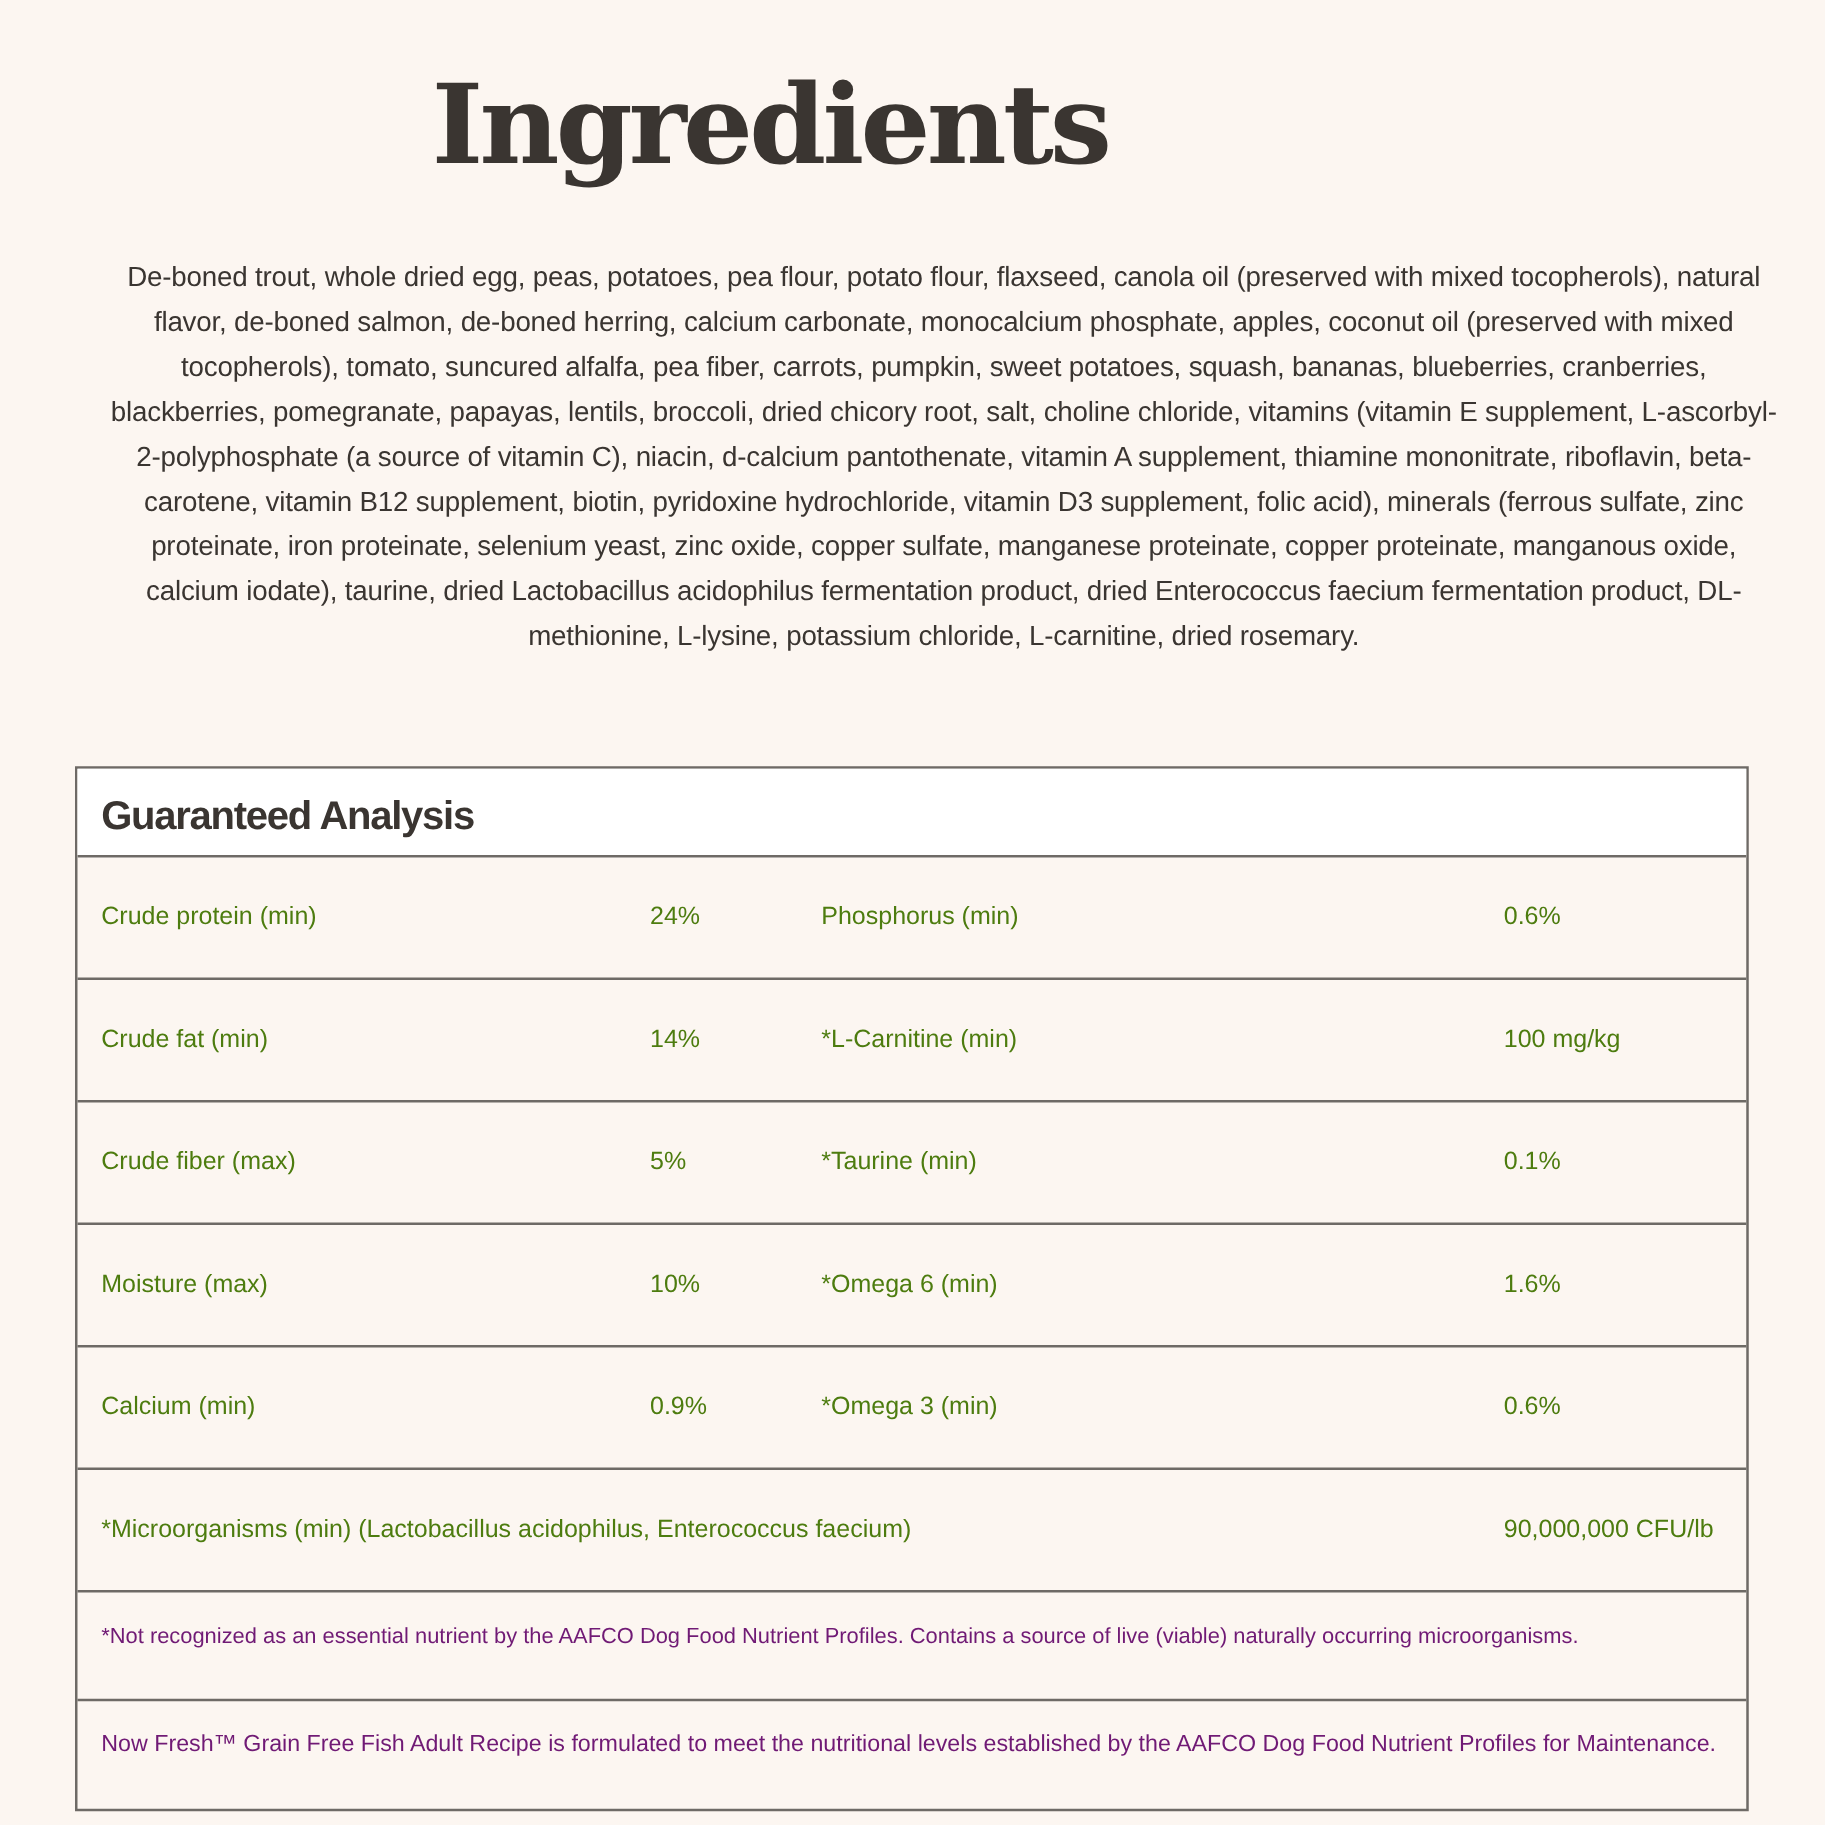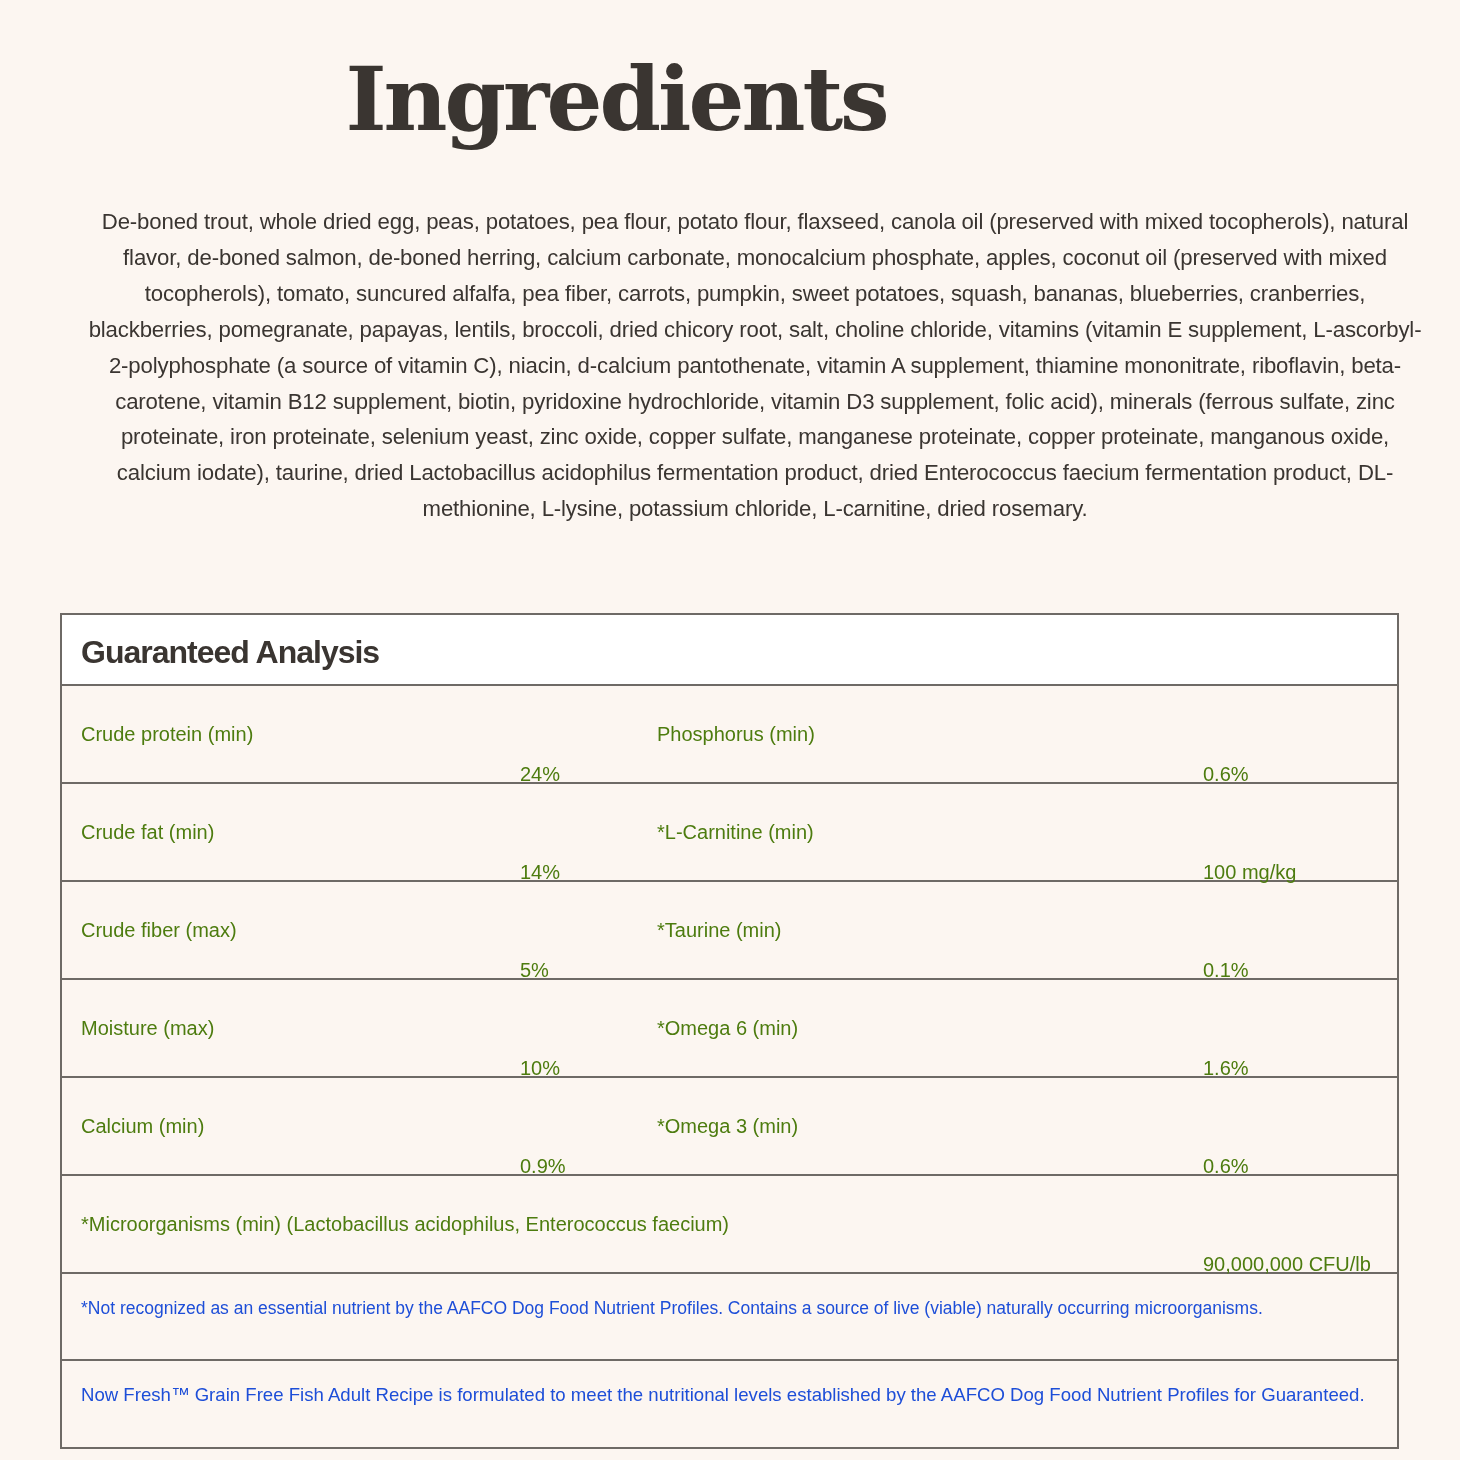--- a/index.html
+++ b/index.html
@@ -74,30 +74,29 @@
       top: 50%;
       transform: translateY(-50%);
       white-space: nowrap;
     }
     .col-name-left { left: 19px; }
     .cell-center {
       position: absolute;
       top: 50%;
       transform: translate(-50%, -50%);
       white-space: nowrap;
-      margin-top: 40px;
     }
     .col-name-right { left: 595px; }
     .micro-row .col-name-left { left: 19px; }
     .note-row {
       border-bottom: 2px solid #6e6a66;
       padding: 22px 19px 18px 19px;
       font-size: 17.5px;
       line-height: 23px;
-      color: #1d4ed8;
+      color: #701a75;
     }
     .note-row.fn { min-height: 87px; padding-top: 23px; }
     .note-row.statement {
       border-bottom: none;
       min-height: 86px;
       padding-top: 21px;
       font-size: 18.6px;
       line-height: 25px;
     }
   </style>
@@ -151,15 +150,15 @@
   <div class="nutrient-row micro-row">
     <span class="col-name-left">*Microorganisms (min) (Lactobacillus acidophilus, Enterococcus faecium)</span>
     <span class="cell-center" style="left:1141px">90,000,000 CFU/lb</span>
   </div>
 
   <div class="note-row fn">
     <p>*Not recognized as an essential nutrient by the AAFCO Dog Food Nutrient Profiles. Contains a source of live (viable) naturally occurring microorganisms.</p>
   </div>
 
   <div class="note-row statement">
-    <p>Now Fresh™ Grain Free Fish Adult Recipe is formulated to meet the nutritional levels established by the AAFCO Dog Food Nutrient Profiles for Guaranteed.</p>
+    <p>Now Fresh™ Grain Free Fish Adult Recipe is formulated to meet the nutritional levels established by the AAFCO Dog Food Nutrient Profiles for Maintenance.</p>
   </div>
 </div>
 
 </body></html>

